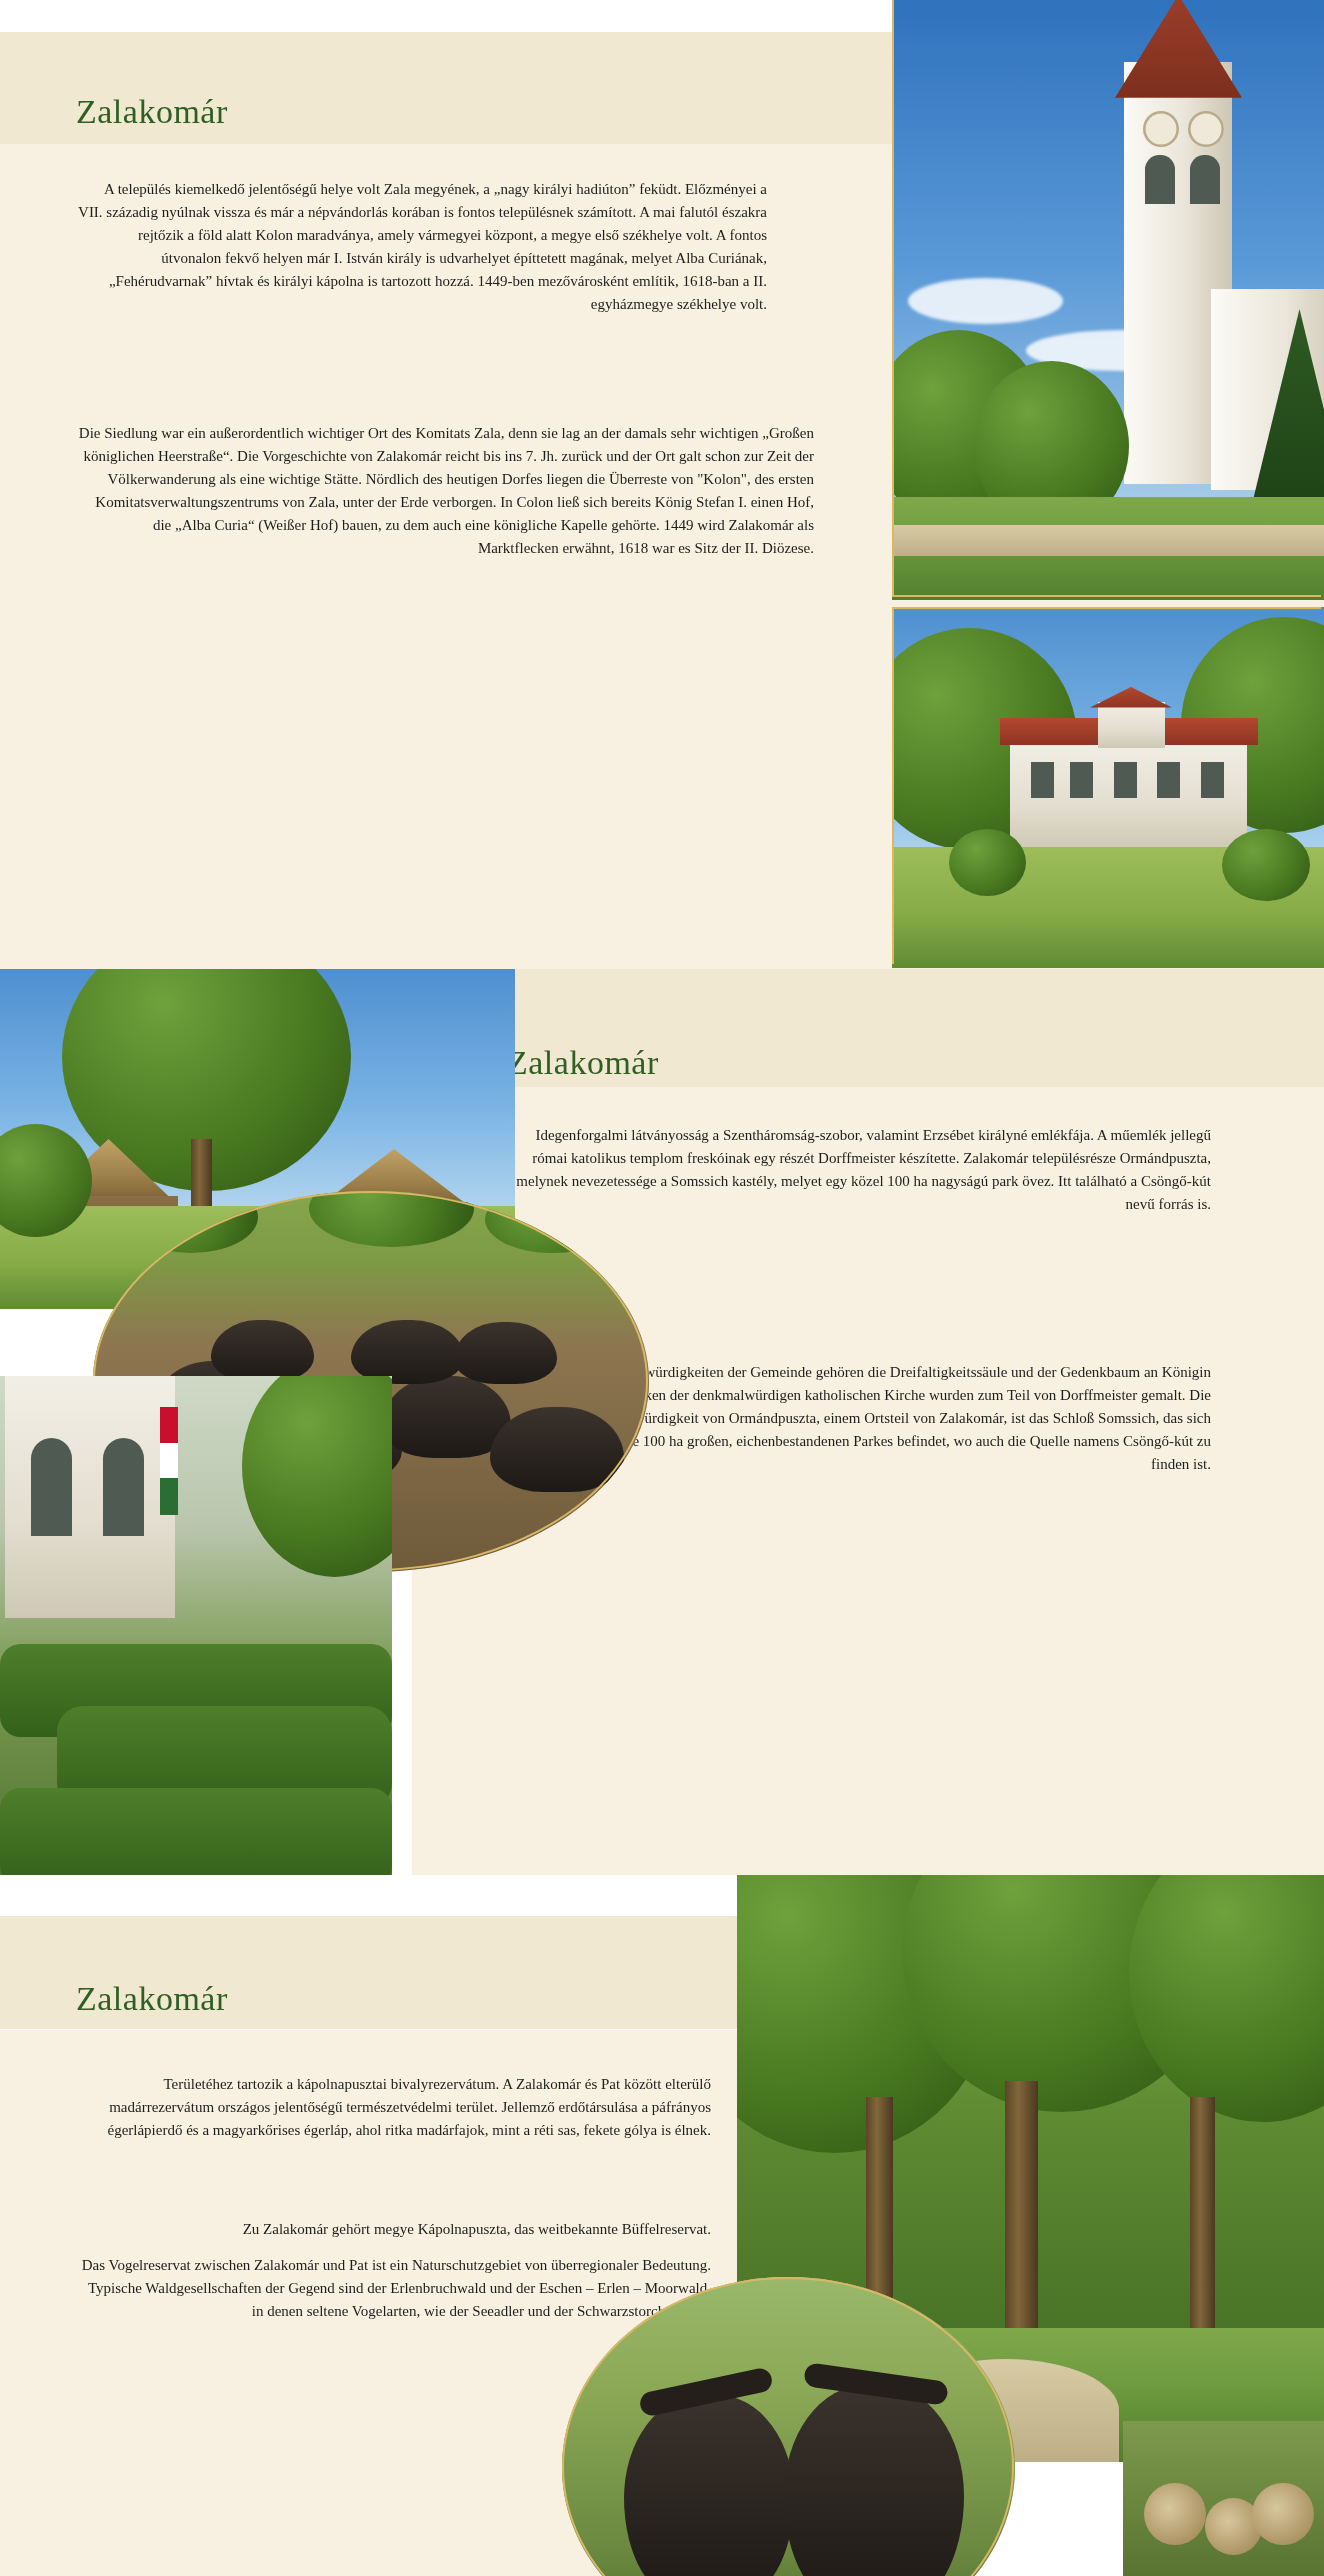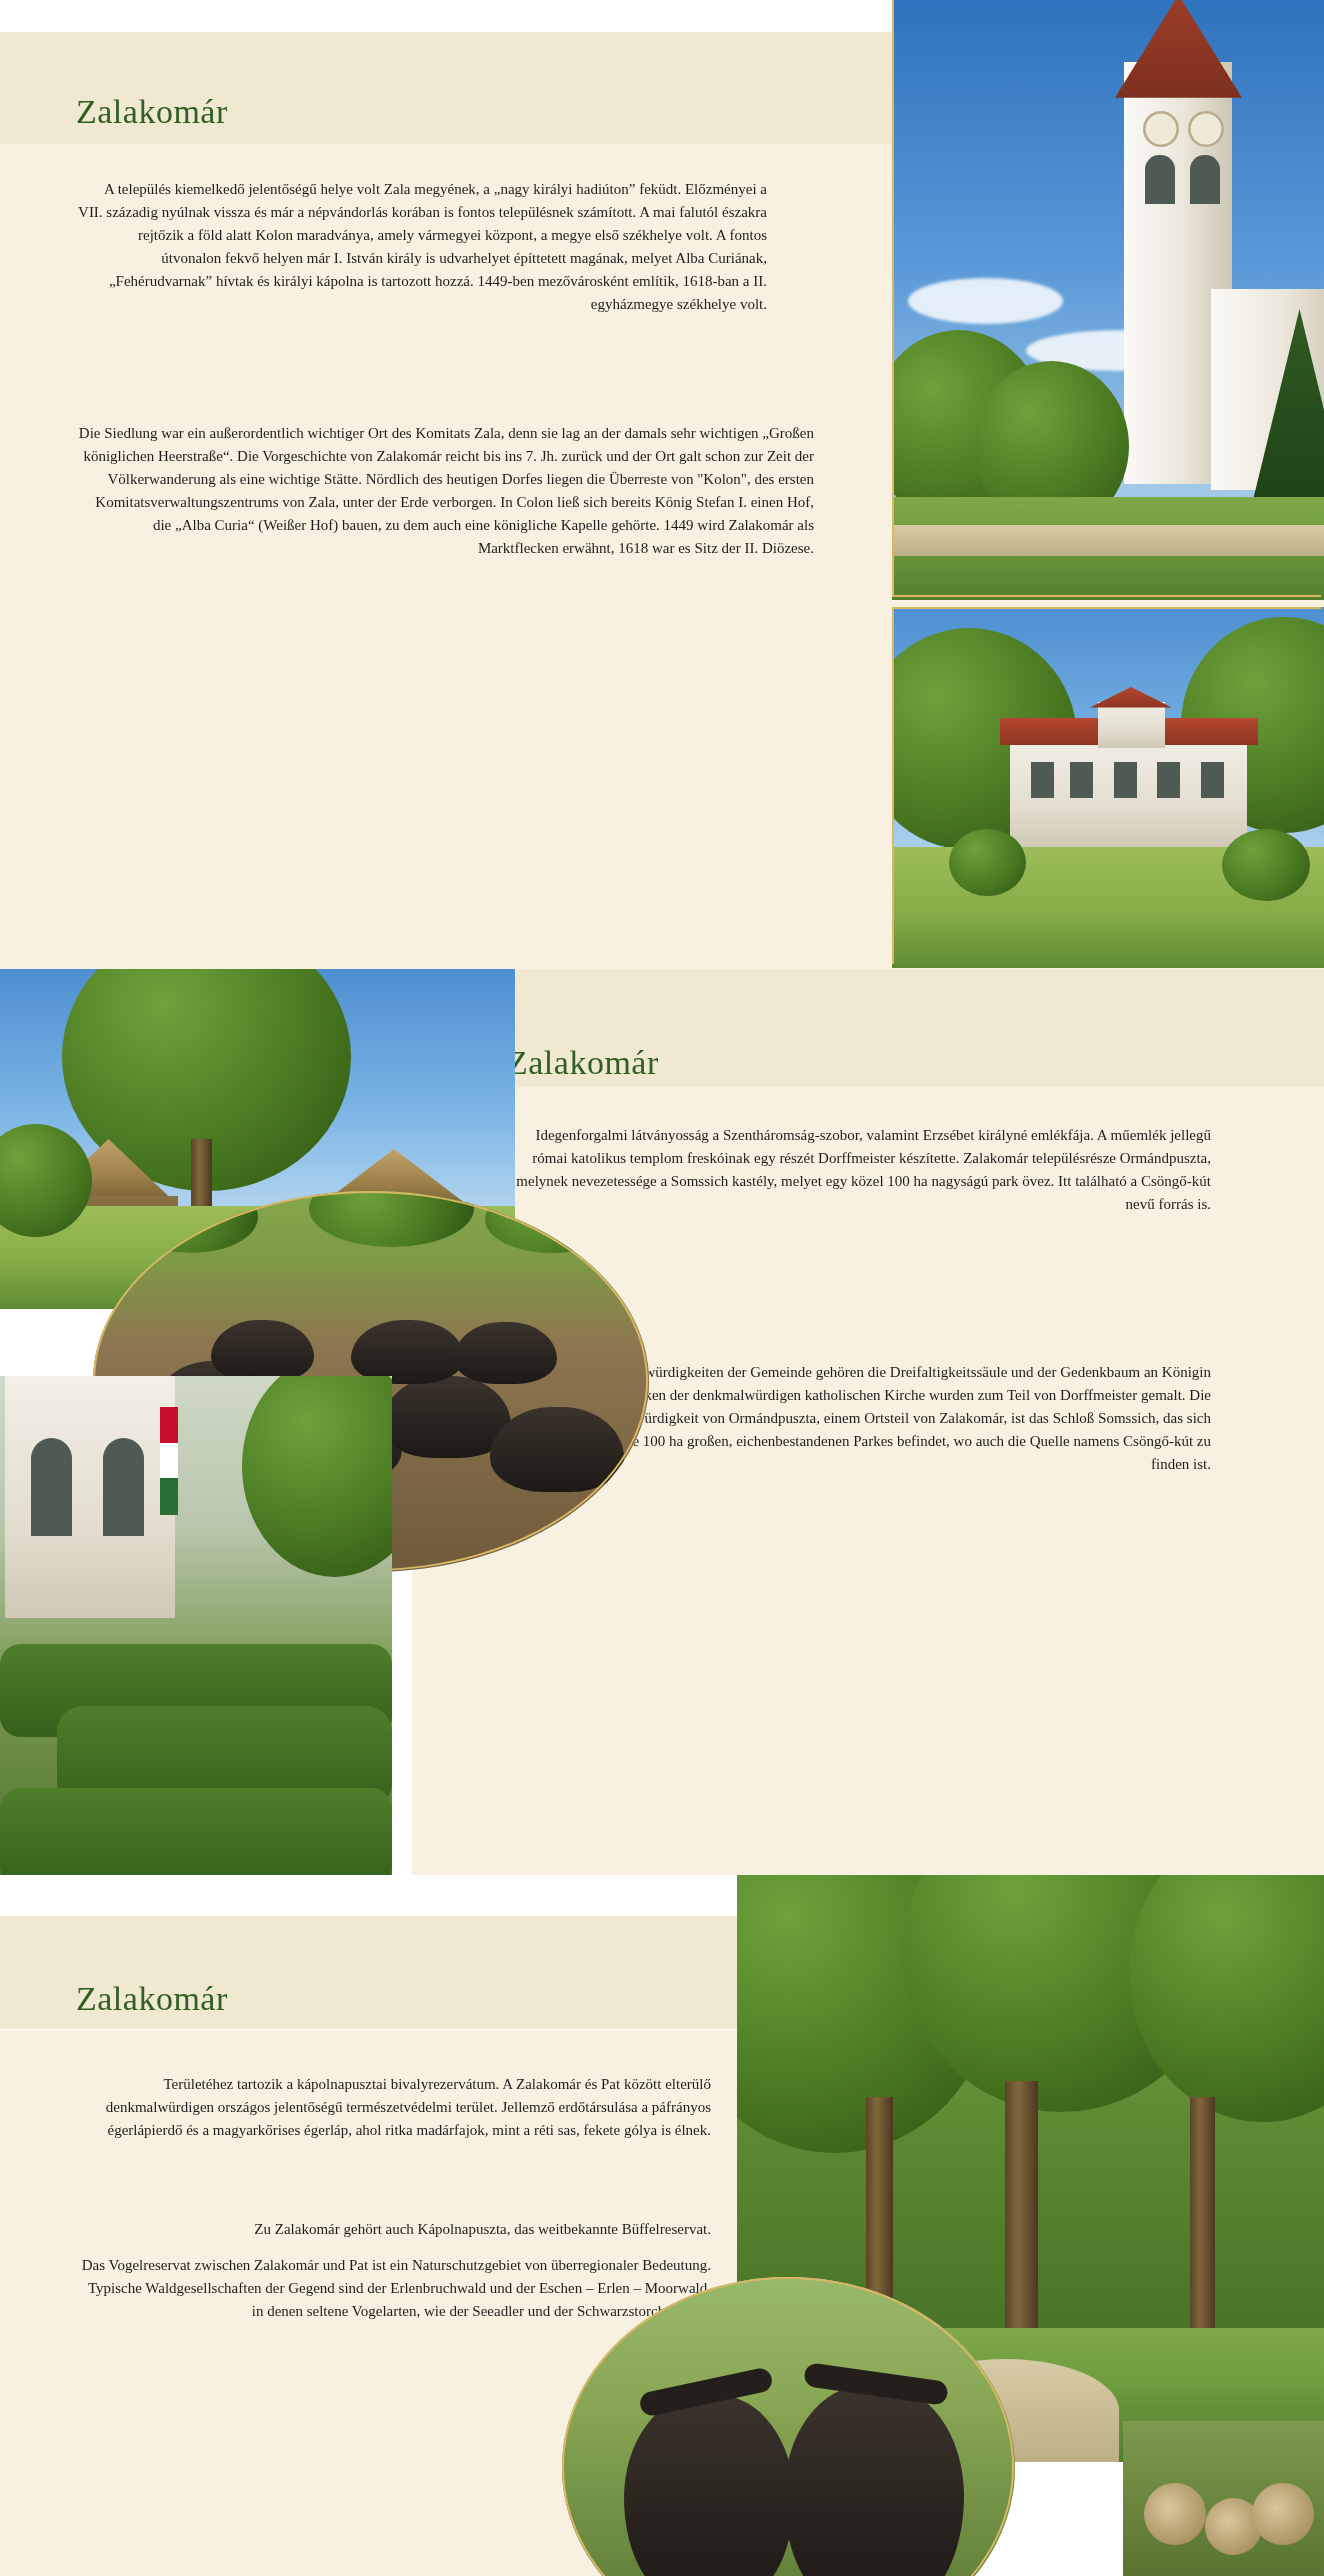--- a/index.html
+++ b/index.html
@@ -293,25 +293,25 @@
 
   <div id="panel3" style="position:absolute; left:0; top:1875px; width:1325px; height:972px;">
     <div style="position:absolute; inset:0; background:#ffffff;"></div>
 
     <div class="cream" style="left:0px; top:41px; width:793px; height:113px; background:#f1e8d2;"></div>
     <div class="cream" style="left:0px; top:155px; width:793px; height:817px; background:#f8f1e1;"></div>
 
     <h1 class="title" style="left:76px; top:82px;">Zalakomár</h1>
 
     <div class="bodytext" style="left:77px; top:198px; width:634px;">
-      <p>Területéhez tartozik a kápolnapusztai bivalyrezervátum. A Zalakomár és Pat között elterülő denkmalwürdigen országos jelentőségű természetvédelmi terület. Jellemző erdőtársulása a páfrányos égerlápierdő és a magyarkőrises égerláp, ahol ritka madárfajok, mint a réti sas, fekete gólya is élnek.</p>
+      <p>Területéhez tartozik a kápolnapusztai bivalyrezervátum. A Zalakomár és Pat között elterülő madárrezervátum országos jelentőségű természetvédelmi terület. Jellemző erdőtársulása a páfrányos égerlápierdő és a magyarkőrises égerláp, ahol ritka madárfajok, mint a réti sas, fekete gólya is élnek.</p>
     </div>
 
     <div class="bodytext" style="left:77px; top:343px; width:634px;">
-      <p>Zu Zalakomár gehört auch Kápolnapuszta, das weitbekannte Büffelreservat.</p>
+      <p>Zu Zalakomár gehört megye Kápolnapuszta, das weitbekannte Büffelreservat.</p>
       <p>Das Vogelreservat zwischen Zalakomár und Pat ist ein Naturschutzgebiet von überregionaler Bedeutung. Typische Waldgesellschaften der Gegend sind der Erlenbruchwald und der Eschen – Erlen – Moorwald, in denen seltene Vogelarten, wie der Seeadler und der Schwarzstorch brüten.</p>
     </div>
 
     <div class="photo" style="left:737px; top:0px; width:588px; height:587px;">
       <div class="inner" style="background:linear-gradient(to bottom,#8fb65a 0%, #5f8b33 40%, #3c661f 100%);"></div>
       <div class="bush" style="left:-62px; top:-62px; width:319px; height:340px;"></div>
       <div class="bush" style="left:165px; top:-82px; width:319px; height:319px;"></div>
       <div class="bush" style="left:392px; top:-52px; width:268px; height:299px;"></div>
       <div class="trunk" style="left:129px; top:222px; width:27px; height:268px;"></div>
       <div class="trunk" style="left:268px; top:206px; width:33px; height:289px;"></div>

